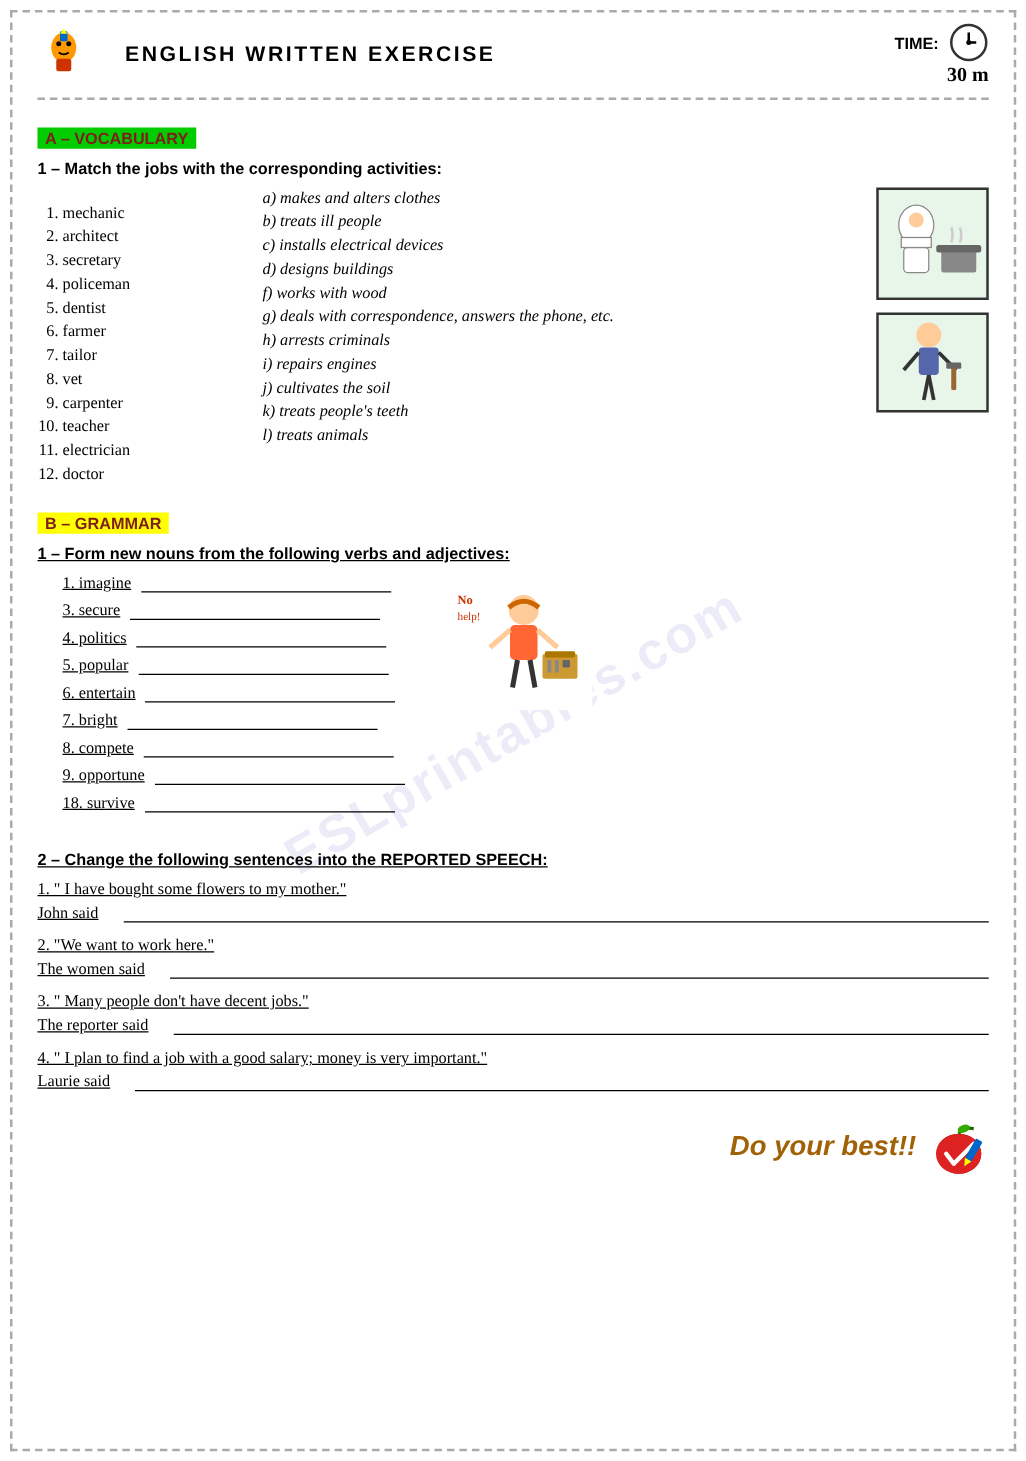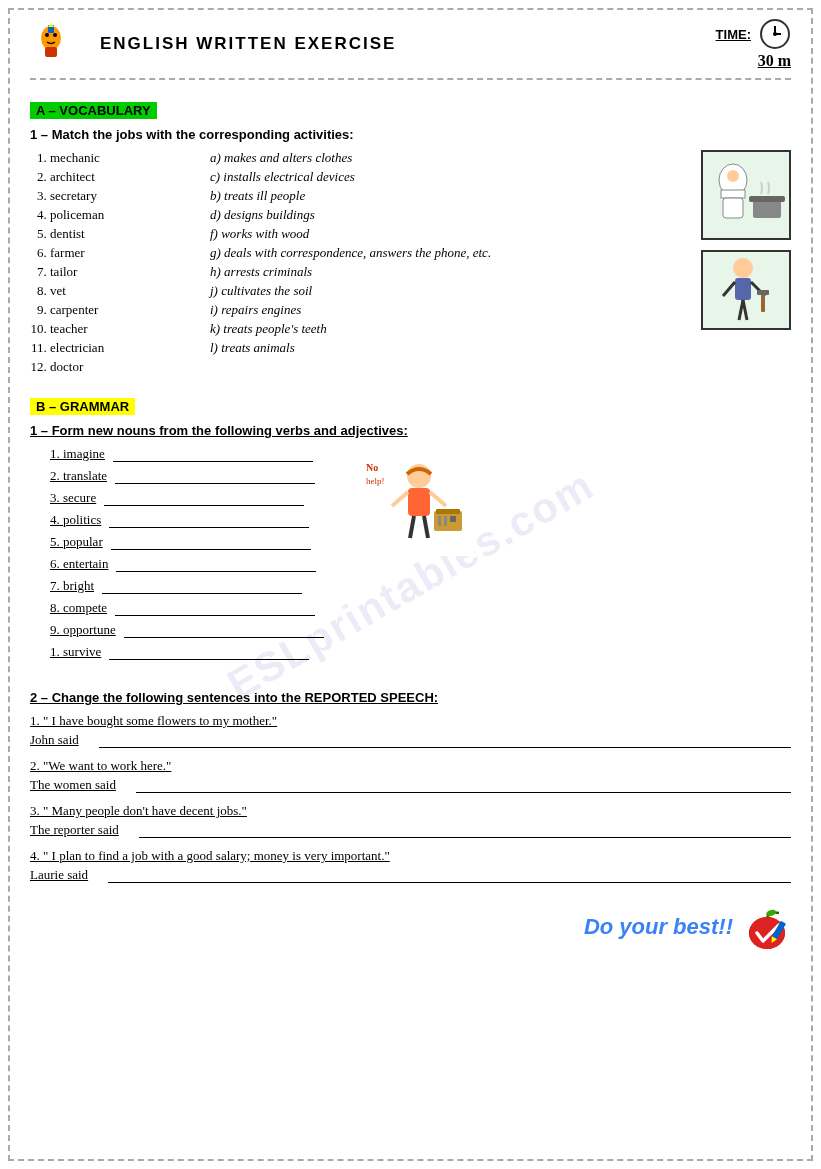--- a/index.html
+++ b/index.html
@@ -52,21 +52,20 @@
       font-size: 17px;
       font-weight: bold;
       letter-spacing: 2px;
       font-family: Arial, sans-serif;
     }
     .header-right {
       display: flex;
       flex-direction: column;
       align-items: flex-end;
       gap: 2px;
-      text-decoration: underline;
     }
     .time-row {
       display: flex;
       align-items: center;
       gap: 8px;
     }
     .time-label {
       font-size: 13px;
       font-weight: bold;
       font-family: Arial, sans-serif;
@@ -78,21 +77,21 @@
     .time-value {
       font-size: 16px;
       font-weight: bold;
       text-align: right;
     }
 
     
     .section-heading {
       display: inline-block;
       background: #00cc00;
-      color: #000000;
+      color: #7f1d1d;
       font-weight: bold;
       font-size: 13px;
       padding: 1px 6px;
       margin-bottom: 8px;
       margin-top: 10px;
       font-family: Arial, sans-serif;
     }
 
     .section-heading.yellow {
       background: #ffff00;
@@ -109,20 +108,21 @@
     .vocab-area {
       position: relative;
     }
     .vocab-columns {
       display: flex;
       gap: 20px;
       margin-bottom: 10px;
     }
     .jobs-list {
       min-width: 160px;
+      margin-top: 12px;
     }
     .jobs-list ol {
       padding-left: 20px;
     }
     .jobs-list ol li {
       margin-bottom: 3px;
       font-size: 13px;
     }
     .activities-list {
       flex: 1;
@@ -191,21 +191,21 @@
       display: flex;
       justify-content: flex-end;
       align-items: center;
       gap: 10px;
     }
     .do-your-best {
       font-family: Arial, sans-serif;
       font-size: 22px;
       font-weight: bold;
       font-style: italic;
-      color: #3b82f6;
+      color: #a16207;
     }
 
     
     .watermark {
       position: absolute;
       top: 50%;
       left: 50%;
       transform: translate(-50%, -50%) rotate(-30deg);
       font-size: 42px;
       color: rgba(100,100,200,0.12);
@@ -277,28 +277,28 @@
             <li>tailor</li>
             <li>vet</li>
             <li>carpenter</li>
             <li>teacher</li>
             <li>electrician</li>
             <li>doctor</li>
           </ol>
         </div>
         <div class="activities-list">
           <p>a) makes and alters clothes</p>
+          <p>b) treats ill people</p>
           <p>c) installs electrical devices</p>
-          <p>b) treats ill people</p>
           <p>d) designs buildings</p>
           <p>f) works with wood</p>
           <p>g) deals with correspondence, answers the phone, etc.</p>
           <p>h) arrests criminals</p>
+          <p>i) repairs engines</p>
           <p>j) cultivates the soil</p>
-          <p>i) repairs engines</p>
           <p>k) treats people's teeth</p>
           <p>l) treats animals</p>
         </div>
 
         <div style="display:flex; flex-direction:column; gap:10px; margin-left:10px;">
 
           <div class="img-box" style="width:90px;height:90px;">
             <svg width="86" height="86" viewBox="0 0 86 86">
               <rect width="86" height="86" fill="#e8f5e9"></rect>
 
@@ -341,24 +341,20 @@
     <div class="section-heading yellow">B – GRAMMAR</div>
     <div class="grammar-section">
       <div class="question-title">1 – Form new nouns from the following verbs and adjectives:</div>
       <div style="display:flex; gap:20px; align-items:flex-start;">
         <ol class="grammar-list">
           <li>
               <span>1. imagine</span>
               <span class="grammar-line"></span>
             </li>
           <li>
-              <span>2. translate</span>
-              <span class="grammar-line"></span>
-            </li>
-          <li>
               <span>3. secure</span>
               <span class="grammar-line"></span>
             </li>
           <li>
               <span>4. politics</span>
               <span class="grammar-line"></span>
             </li>
           <li>
               <span>5. popular</span>
               <span class="grammar-line"></span>
@@ -373,21 +369,21 @@
             </li>
           <li>
               <span>8. compete</span>
               <span class="grammar-line"></span>
             </li>
           <li>
               <span>9. opportune</span>
               <span class="grammar-line"></span>
             </li>
           <li>
-              <span>1. survive</span>
+              <span>18. survive</span>
               <span class="grammar-line"></span>
             </li>
         </ol>
 
         <div style="margin-left:20px; margin-top:10px;">
           <svg width="110" height="100" viewBox="0 0 110 100">
             <rect width="110" height="100" fill="white"></rect>
 
             <circle cx="55" cy="20" r="12" fill="#ffcc99"></circle>
 

